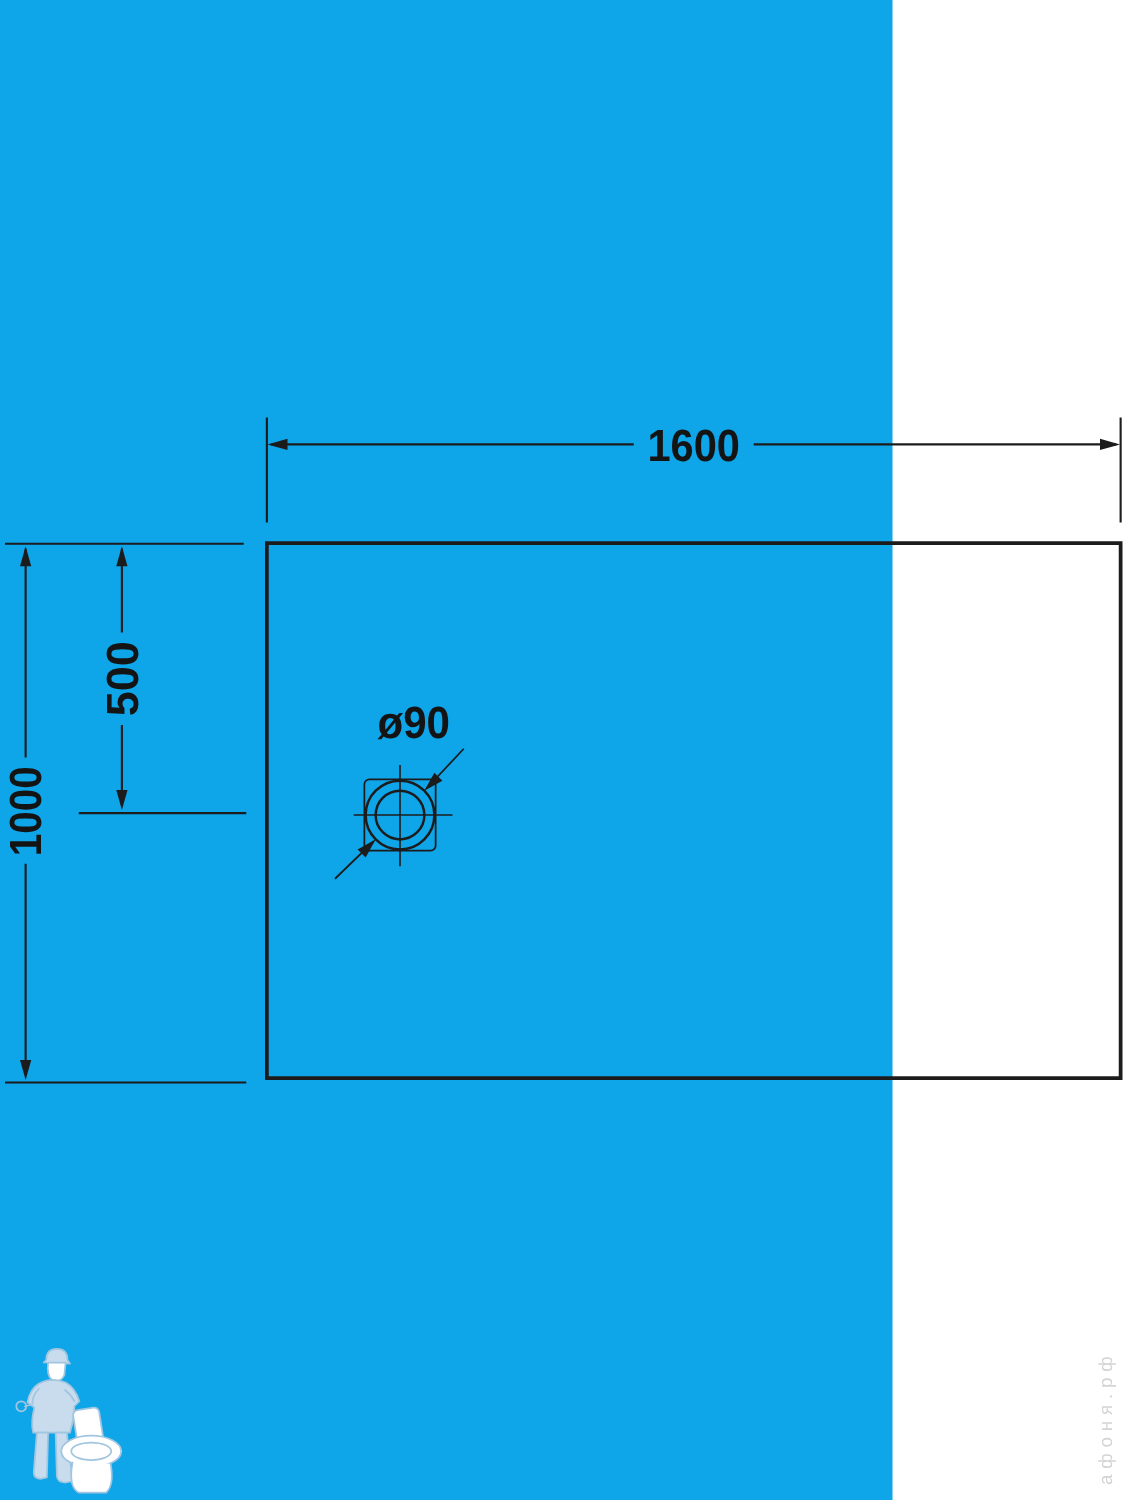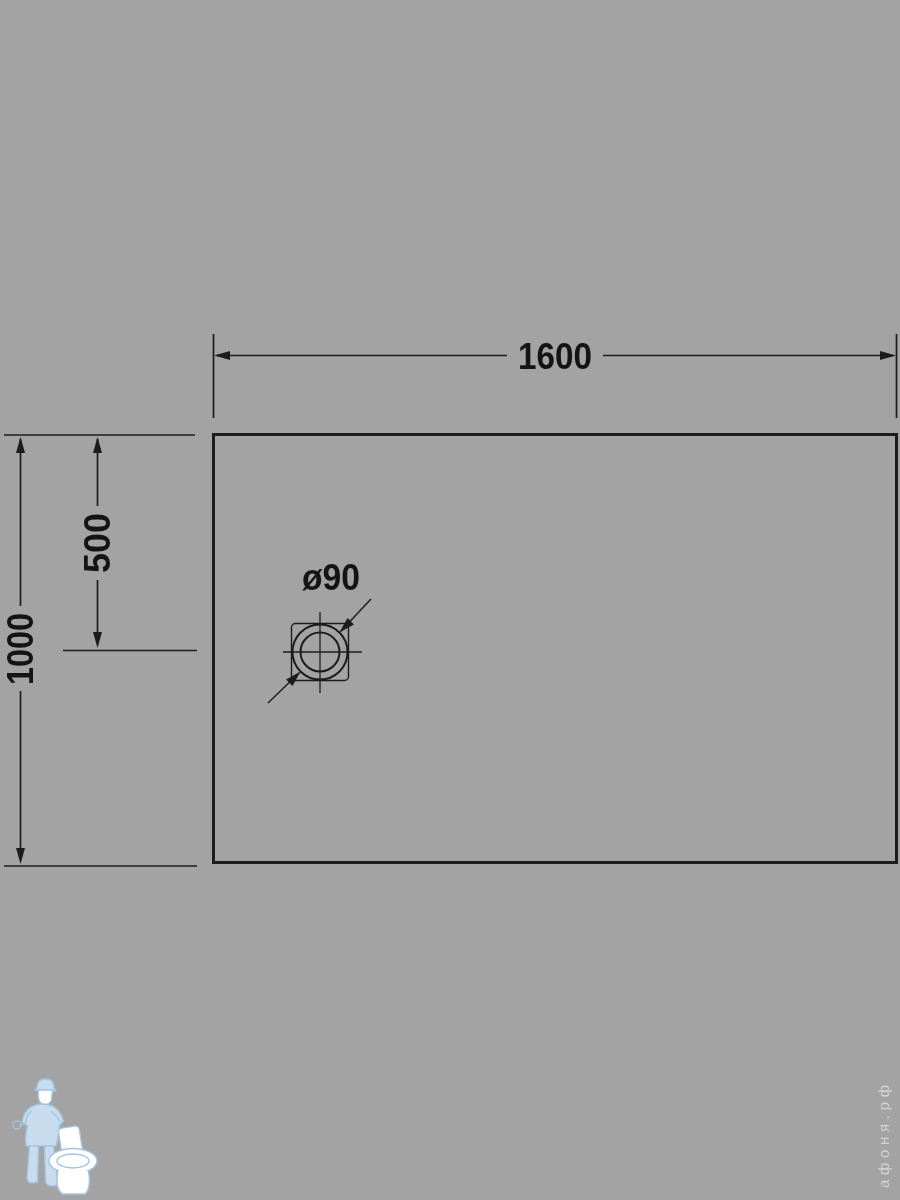--- a/index.html
+++ b/index.html
@@ -5,23 +5,23 @@
   html, body {
     margin: 0;
     padding: 0;
     background: #ffffff;
     width: 900px;
     height: 1200px;
     overflow: hidden;
   }
   .page {
     position: relative;
-    width: 900px;
+    width: 714px;
     height: 1200px;
-    background: #a3a3a3;
+    background: #0ea5e9;
   }
   svg { display: block; }
 
   
   .ln      { stroke: var(--line); fill: none; }
   .w-thick { stroke-width: 3; }
   .w-dim   { stroke-width: 1.7; }
   .w-thin  { stroke-width: 1.4; }
   .arrow   { fill: var(--line); stroke: none; }
 

